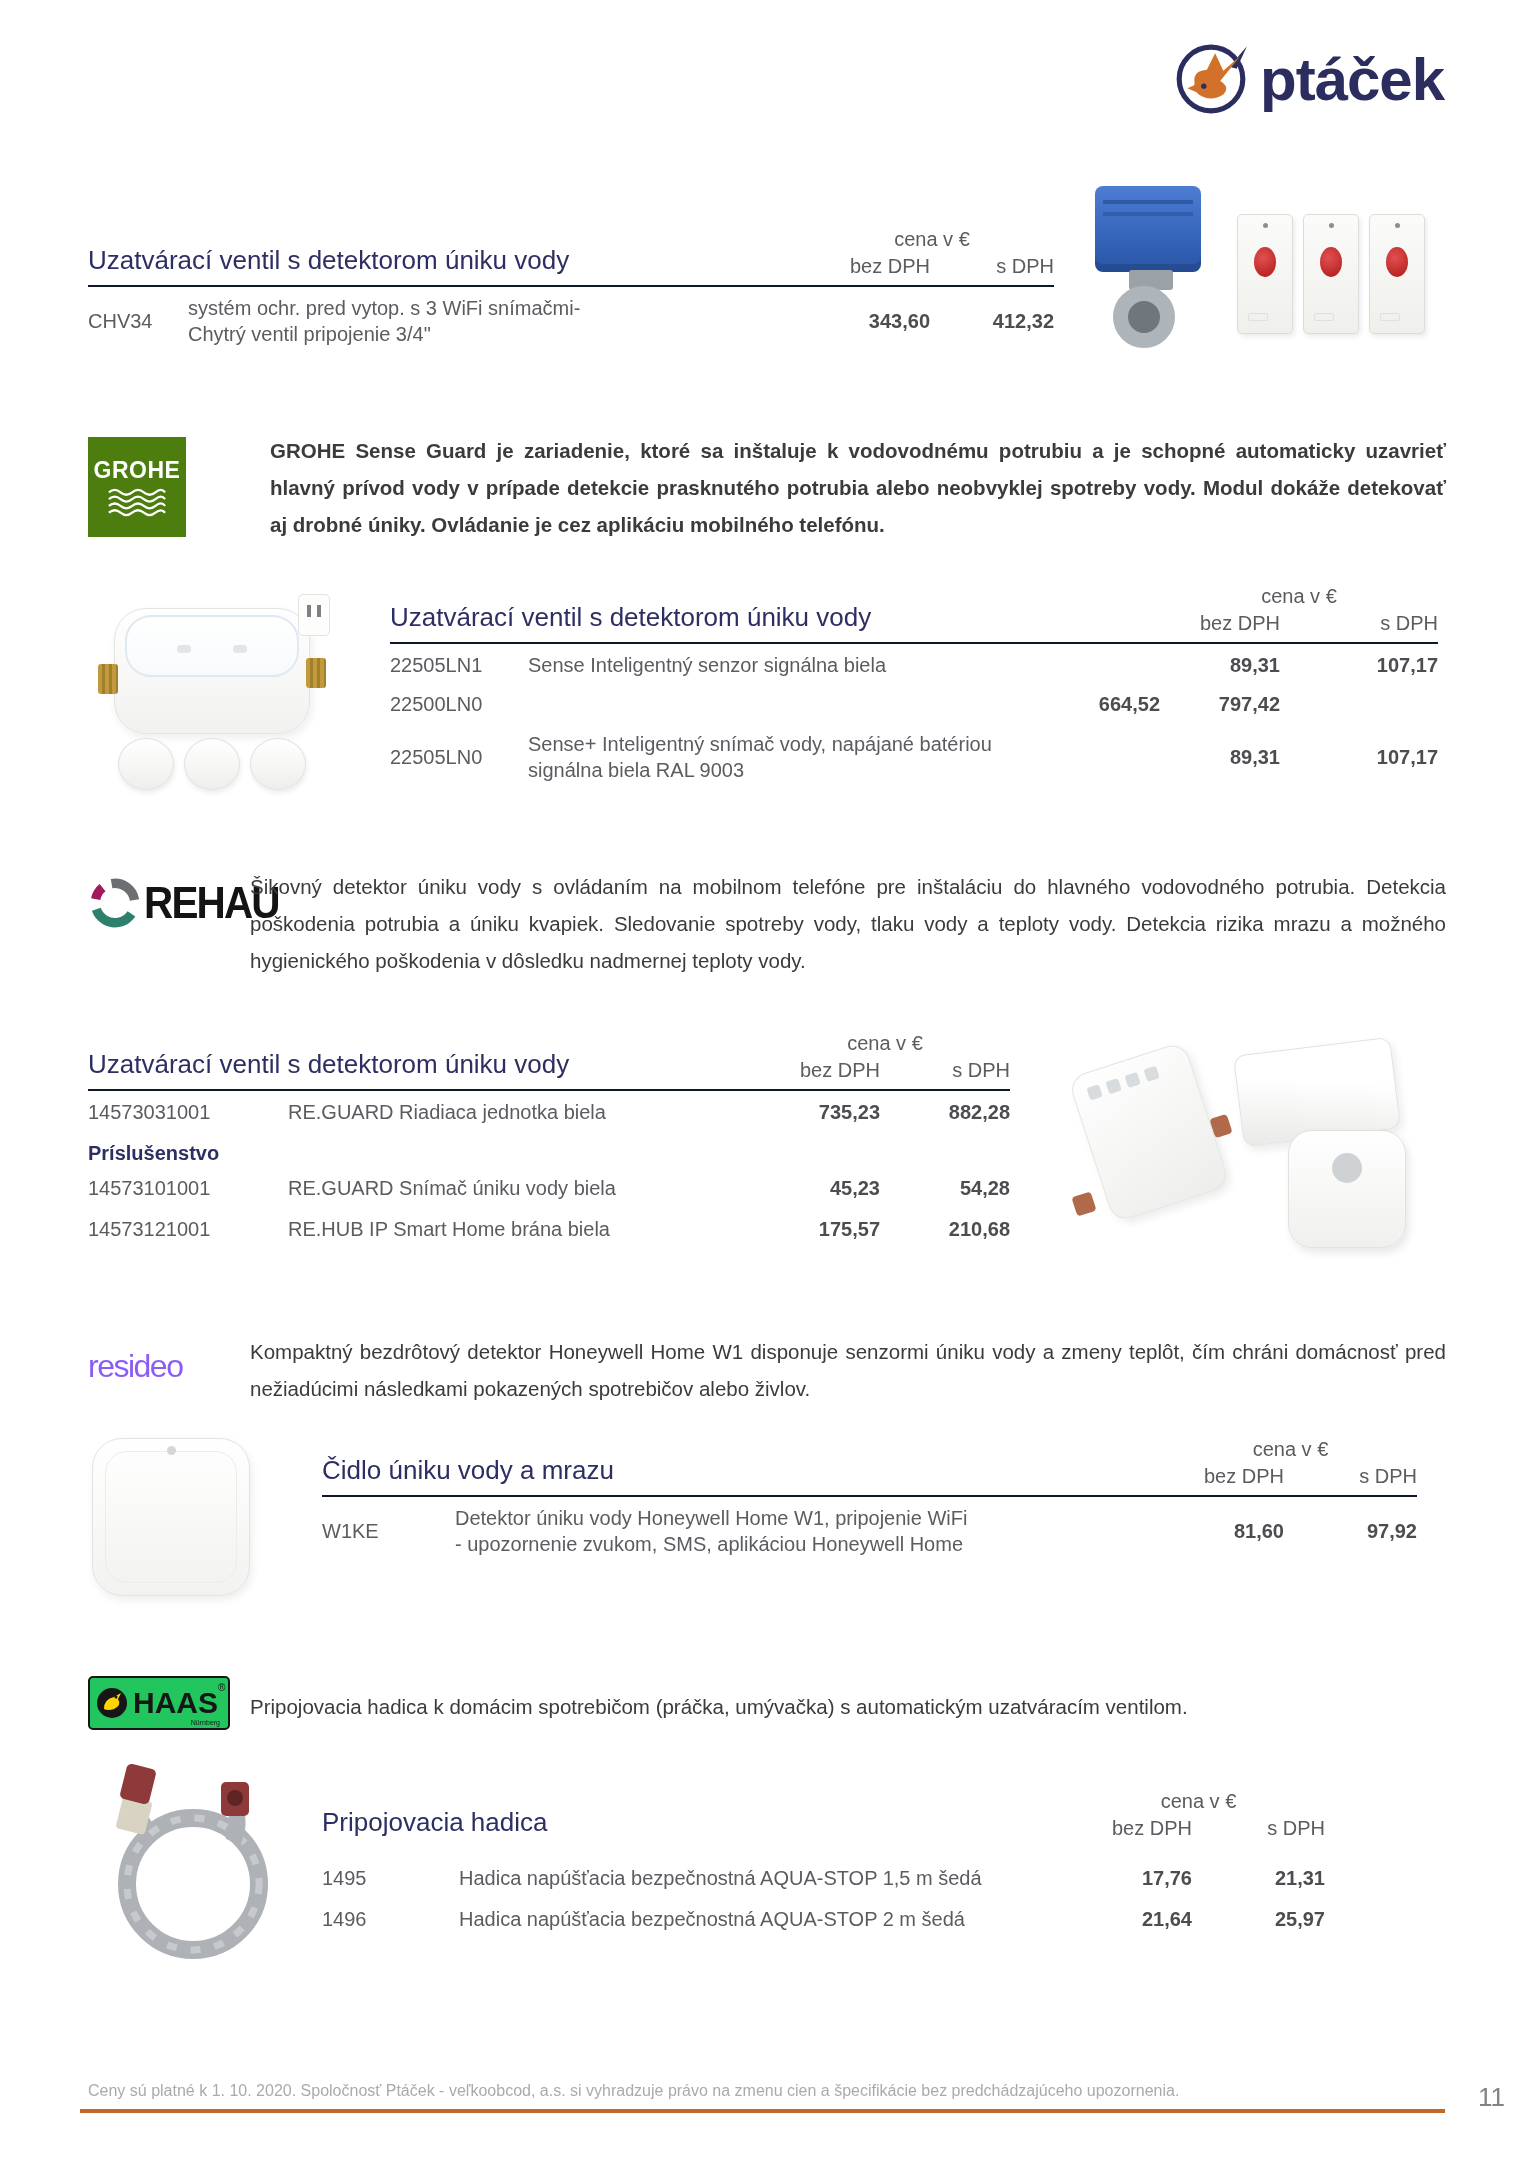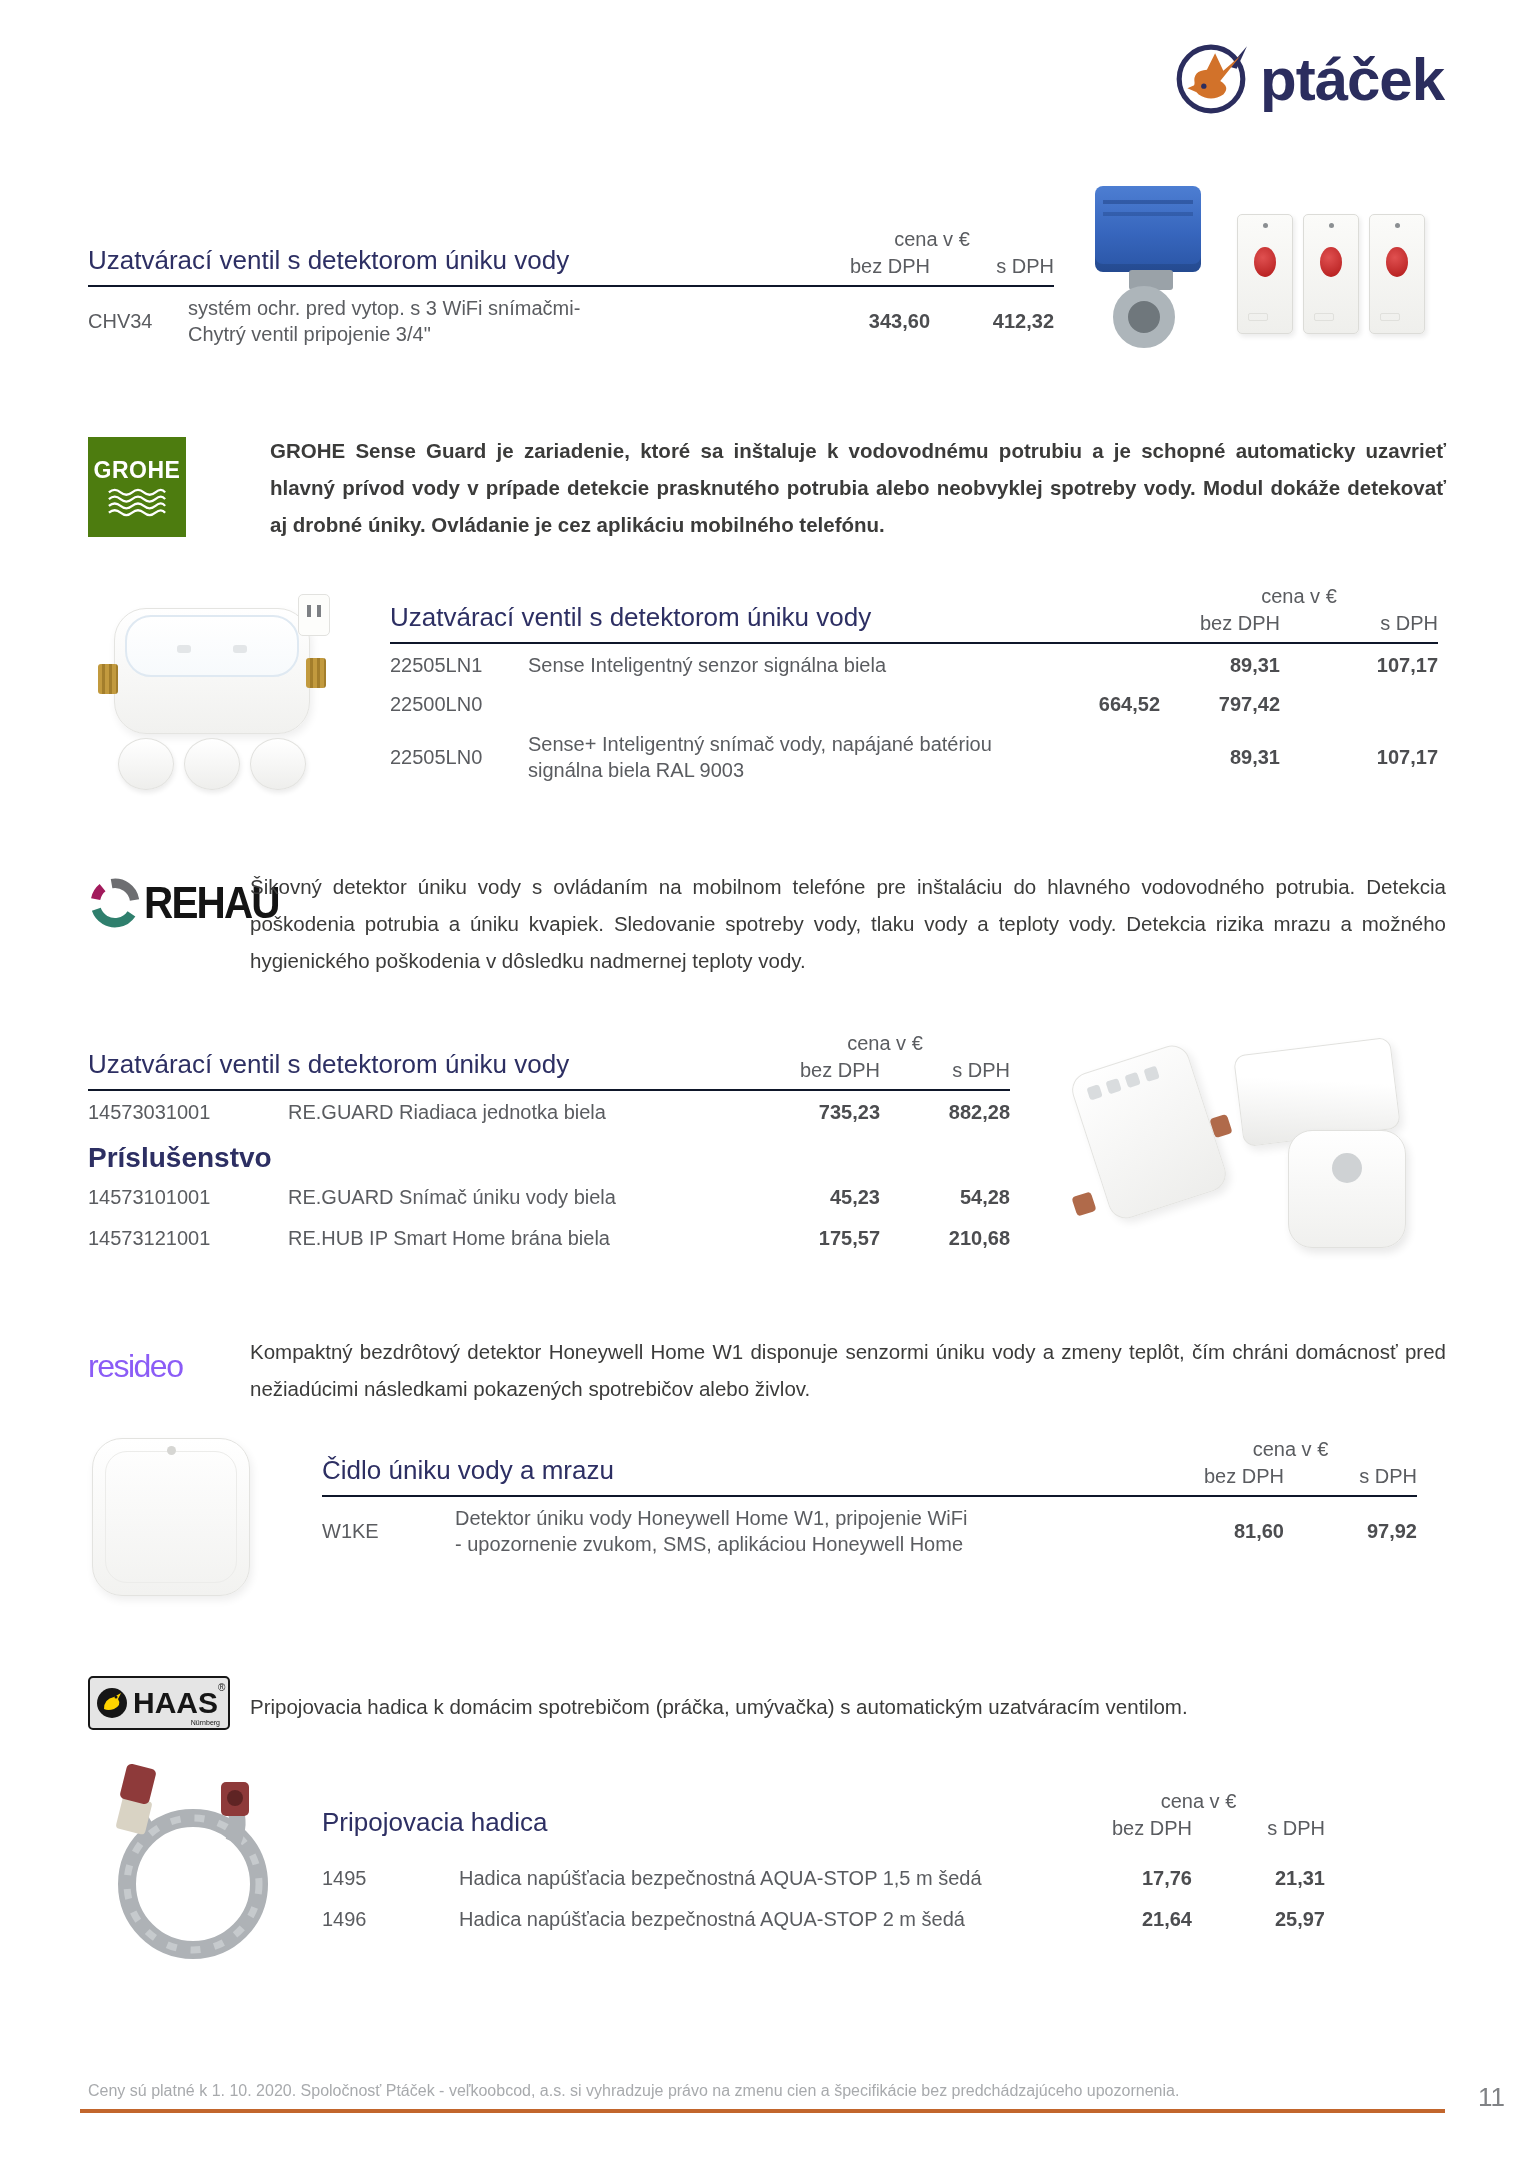--- a/index.html
+++ b/index.html
@@ -26,21 +26,21 @@
   .ttitle { grid-column:1; grid-row:1/3; align-self:end; font-size:26px; color:#2d2f63; padding-bottom:2px; }
   .cena   { grid-column:2/4; grid-row:1; text-align:center; font-size:20px; color:#5a5c60; padding-bottom:4px; }
   .lnet   { grid-column:2; grid-row:2; text-align:right; font-size:20px; color:#5a5c60; }
   .lgross { grid-column:3; grid-row:2; text-align:right; font-size:20px; color:#5a5c60; }
   .trow {
     display:grid; grid-template-columns:var(--cols); align-items:center;
     padding:8px 0 7px 0; font-size:20px; color:#5a5c60;
   }
   .trow .desc { white-space:pre-line; line-height:26px; padding-right:10px; }
   .trow .price { text-align:right; font-weight:bold; color:#4c4d50; }
-  .subhead { font-size:28px; font-weight:bold; color:#2d2f63; padding:10px 0 2px 0; }
+  .subhead { font-size:20px; font-weight:bold; color:#2d2f63; padding:10px 0 2px 0; }
 
   
   .blurb { position:absolute; font-size:20.5px; line-height:37px; color:#3b3b3a; text-align:justify; }
 
   
   .grohe-logo {
     position:absolute; left:88px; top:437px; width:98px; height:100px; background:#4d7c0f;
     display:flex; flex-direction:column; align-items:center; justify-content:center;
   }
   .grohe-logo .gtxt { color:#fff; font-weight:bold; font-size:23px; letter-spacing:.5px; }
@@ -52,21 +52,21 @@
   .rehau-word { font-size:44px; font-weight:bold; color:#141414; letter-spacing:-2px;
     transform:scaleX(.92); transform-origin:left center; margin-left:2px; }
 
   
   .resideo-logo { position:absolute; left:88px; top:1348px; font-size:32px; font-weight:normal;
     color:#8b5cf6; letter-spacing:-1.5px; }
 
   
   .haas-logo {
     position:absolute; left:88px; top:1676px; width:142px; height:54px;
-    background:#e5e5e5; border:2px solid #161616; border-radius:5px;
+    background:#22c55e; border:2px solid #161616; border-radius:5px;
     display:flex; align-items:center; padding:0 4px; 
   }
   .haas-logo svg { width:36px; height:36px; flex:0 0 auto; }
   .haas-word { font-size:30px; font-weight:bold; color:#161616; letter-spacing:0; margin-left:3px; }
   .haas-reg { font-size:10px; color:#161616; align-self:flex-start; margin-top:4px; }
   .haas-sub { position:absolute; right:8px; bottom:2px; font-size:7px; color:#161616; }
 
   
   .photo { position:absolute; }
   .actuator { position:absolute; left:10px; top:36px; width:106px; height:86px; border-radius:8px;

